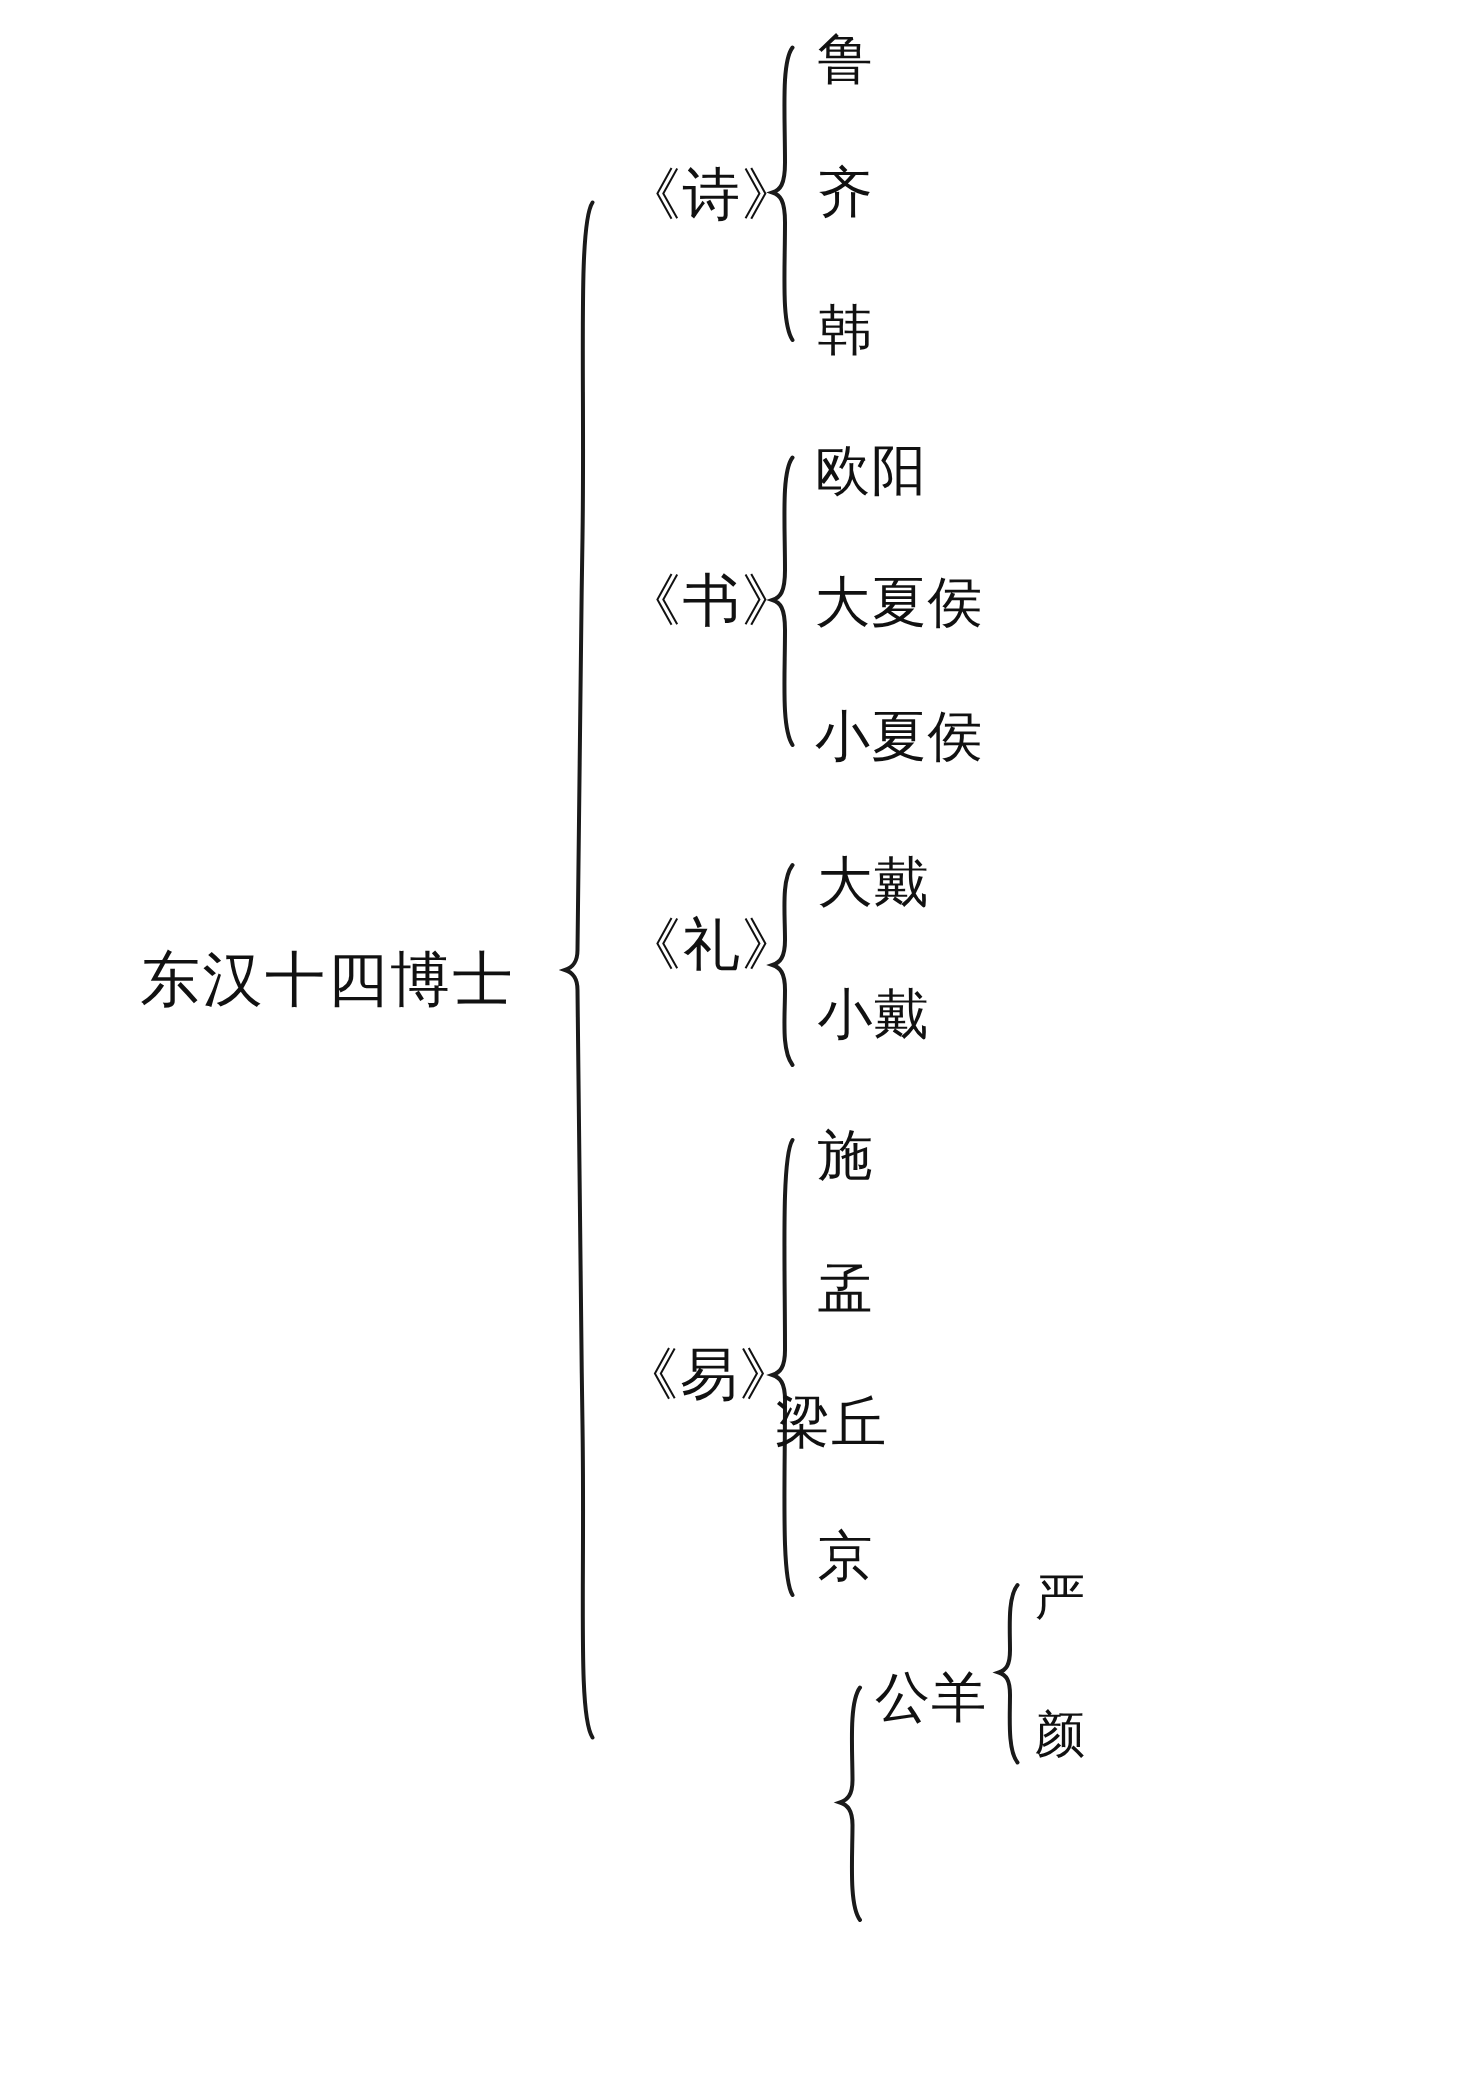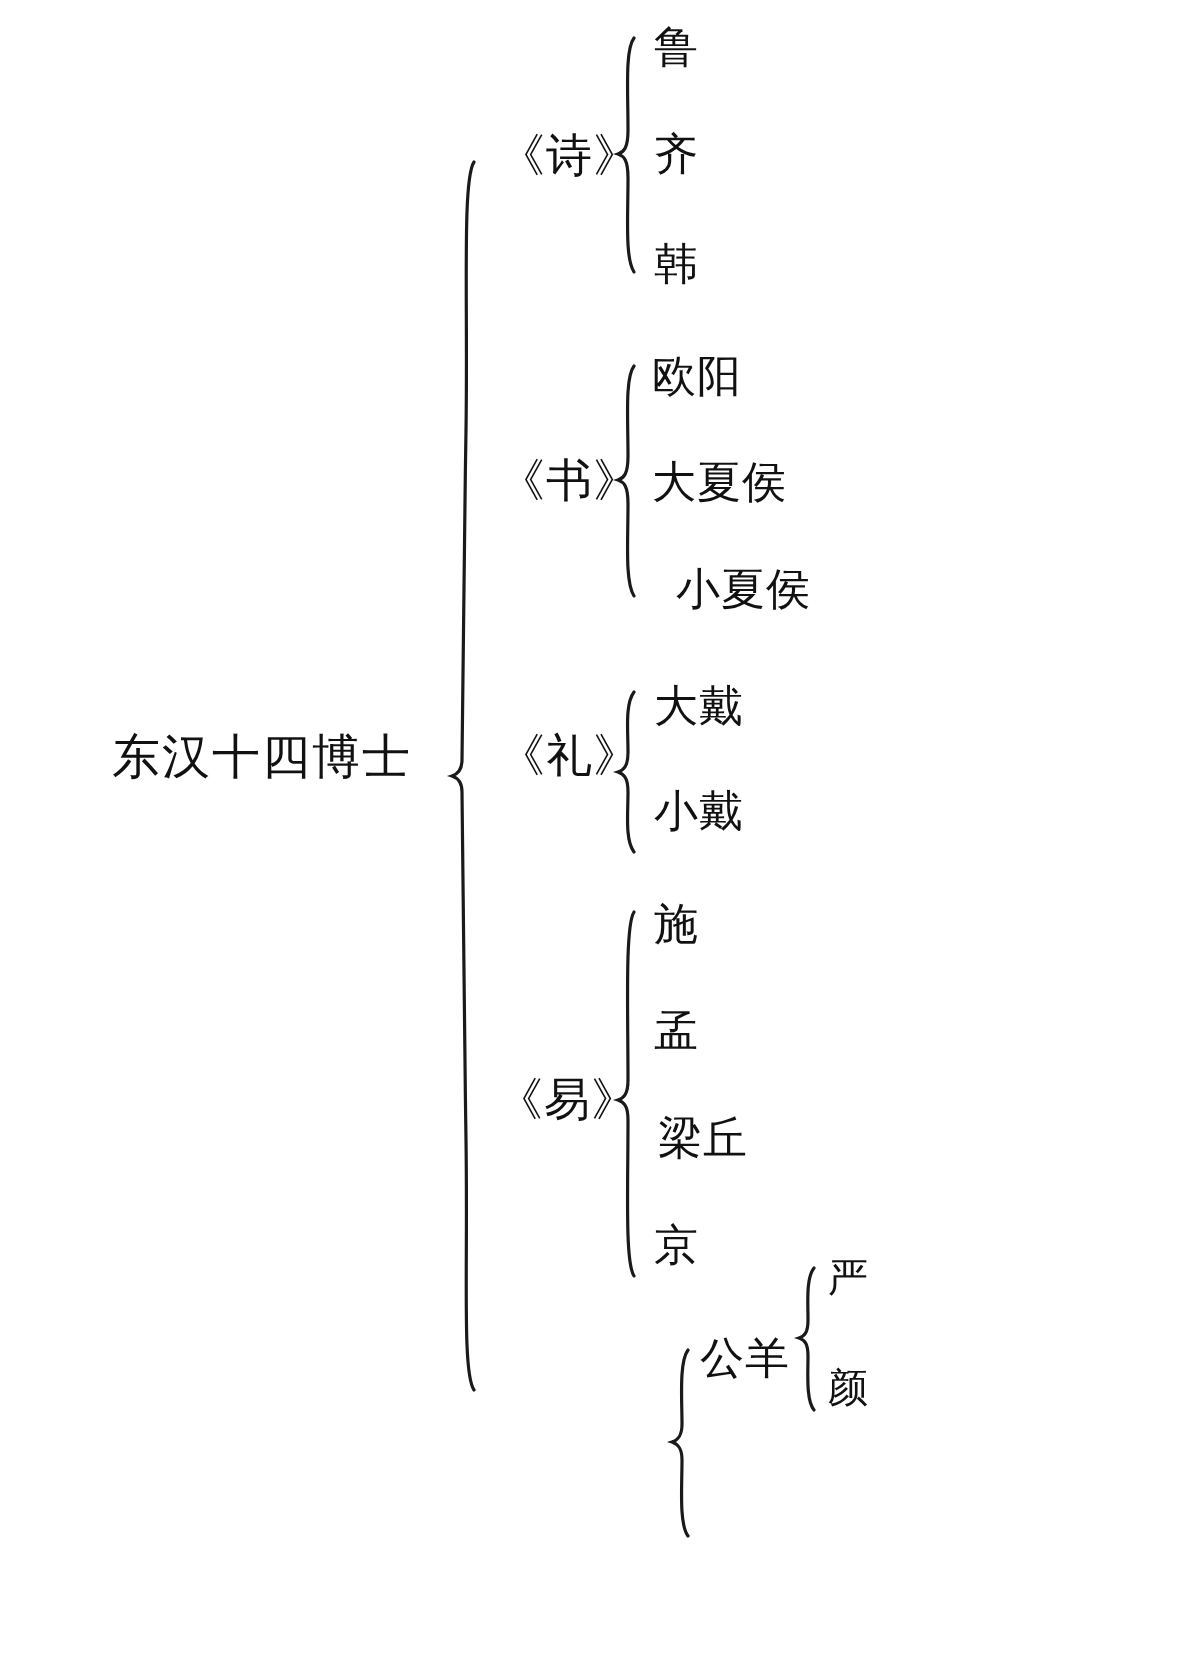--- a/index.html
+++ b/index.html
@@ -29,21 +29,21 @@
   .node {
     position: absolute;
     white-space: nowrap;
     font-family: "Liberation Serif", "DejaVu Serif", serif;
     color: #111111;
     line-height: 1;
   }
   
   .root-label {
     left: 112px;
-    top: 733px;
+    top: 761px;
     font-size: 48px;
     letter-spacing: 2px;
     text-align: center;
   }
   
   .classic {
     font-size: 46px;
     letter-spacing: 1px;
   }
   .c-shi   { left: 499px; top: 133px; }
@@ -56,28 +56,28 @@
   .school {
     font-size: 44px;
     letter-spacing: 1px;
   }
   .s-lu        { left: 654px; top: 26px; }
   .s-qi        { left: 654px; top: 133px; }
   .s-han       { left: 654px; top: 243px; }
 
   .s-ouyang    { left: 652px; top: 355px; font-family: Liberation Serif, serif; }
   .s-daxiahou  { left: 652px; top: 461px; }
-  .s-xiaoxiahou{ left: 652px; top: 568px; margin-left: 24px; }
+  .s-xiaoxiahou{ left: 652px; top: 568px; }
 
   .s-daidai    { left: 654px; top: 685px; }
   .s-xiaodai   { left: 654px; top: 790px; font-family: Liberation Serif, serif; }
 
   .s-shi2      { left: 654px; top: 903px; }
   .s-meng      { left: 654px; top: 1010px; }
-  .s-liangqiu  { left: 658px; top: 1117px; }
+  .s-liangqiu  { left: 620px; top: 1117px; }
   .s-jing      { left: 654px; top: 1224px; }
 
   .s-gongyang  { left: 700px; top: 1337px; }
   .s-guliang   { left: 700px; top: 1496px; font-size: 42px; }
 
   
   .sub {
     font-size: 40px;
     letter-spacing: 1px;
   }

